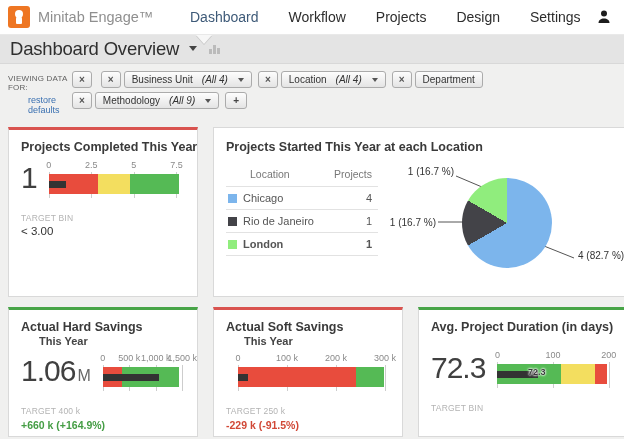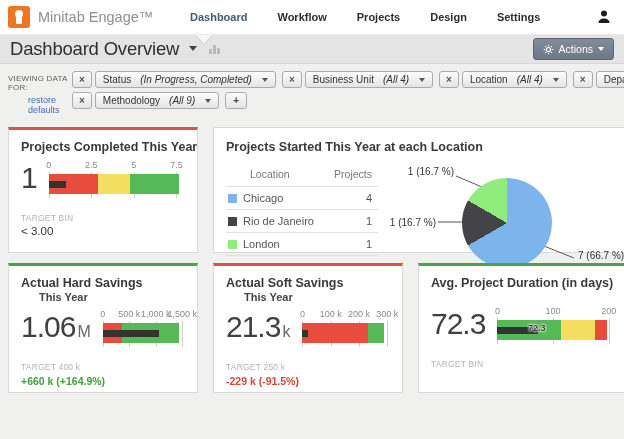--- a/index.html
+++ b/index.html
@@ -6,21 +6,21 @@
   html,body { width:624px; height:439px; overflow:hidden; }
   body { font-family:"Liberation Sans", sans-serif; background:#f0f0ef; color:#333; }
 
   
   .topnav { height:34px; background:#fff; display:flex; align-items:center; padding:0 12px 0 8px; }
   .logo { width:22px; height:22px; background:#ee7623; border-radius:3px; position:relative; flex:none; }
   .logo .head { position:absolute; left:7px; top:4px; width:8px; height:8px; border-radius:50%; background:#fff; }
   .logo .body { position:absolute; left:8px; top:10px; width:6px; height:8px; border-radius:3px 3px 1px 1px; background:#fff; }
   .brand { color:#8f8f8f; font-size:14.5px; margin-left:8px; width:138px; white-space:nowrap; }
   .navitems { display:flex; gap:30px; align-items:center; margin-left:14px; }
-  .navitem { font-size:11px; font-weight:bold; color:#2d2d2d; cursor:pointer; white-space:nowrap; }
+  .navitem { font-size:14px; font-weight:normal; color:#2d2d2d; cursor:pointer; white-space:nowrap; }
   .navitem.active { color:#3e5a78; }
   .useric { margin-left:auto; width:16px; height:16px; }
 
   
   .band { height:30px; background:#e4e4e4; border-top:1px solid #e9e9e9; border-bottom:1px solid #d8d8d8;
           display:flex; align-items:center; padding:0 10px; position:relative; }
   .notch { position:absolute; left:196px; top:0; width:0; height:0;
            border-left:8px solid transparent; border-right:8px solid transparent; border-bottom:9px solid #f7f7f7;
            transform:rotate(180deg); filter:drop-shadow(0 -1px 0 #c4c4c4); }
   .page-title { font-size:18.5px; color:#2f2f2f; letter-spacing:-0.2px; }
@@ -46,21 +46,21 @@
   .chip .main { padding:2px 7px; gap:6px; white-space:nowrap; }
   .chip .detail { font-style:italic; margin-left:3px; }
   .chip .caret, .plus-btn .caret { width:0; height:0; border-left:3.5px solid transparent; border-right:3.5px solid transparent; border-top:4px solid #555; margin-left:4px; }
   .plus-btn { padding:2px 7px; font-weight:bold; color:#444; }
 
   
   .cards { padding:6px 8px 8px 8px; }
   .card-row { display:flex; gap:15px; }
   .card-row.r1 { margin-bottom:10px; }
   .card { background:#fff; border:1px solid #d9d9d9; border-top:3px solid #888; padding:10px 12px; position:relative; }
-  .r1 .card { height:126px; }
+  .r1 .card { height:170px; }
   .r2 .card { height:130px; }
   .card.w-sm { width:190px; flex:none; }
   .card.grow { flex:1; }
   .card-title { font-size:12.5px; font-weight:bold; color:#3a3a3a; white-space:nowrap; }
   .card-sub { font-size:11px; font-weight:bold; color:#444; margin:1px 0 0 18px; }
 
   .metric-row { display:flex; align-items:flex-start; margin-top:6px; }
   .big { font-size:30px; color:#404040; line-height:36px; letter-spacing:-1px; white-space:nowrap; }
   .big .unit { font-size:16px; color:#666; letter-spacing:0; margin-left:2px; }
 
@@ -79,21 +79,21 @@
   .delta.pos { color:#449d44; }
   .delta.neg { color:#d14836; }
 
   
   .pie-wrap { display:flex; margin-top:12px; }
   .legend-table { width:152px; flex:none; font-size:11px; color:#555; margin-top:2px; }
   .lt-head { display:flex; color:#777; font-size:10.5px; padding:0 0 6px 0; }
   .lt-head .h1 { flex:1; padding-left:24px; }
   .lt-head .h2 { width:46px; text-align:right; padding-right:6px; }
   .lt-row { display:flex; align-items:center; border-top:1px solid #e2e2e2; padding:5px 0; }
-  .lt-row:last-child { border-bottom:1px solid #e2e2e2; }
+  .lt-row:last-child { border-bottom:1px solid #e2e2e2;font-weight:bold; }
   .sq { width:9px; height:9px; flex:none; margin:0 6px 0 2px; }
   .lt-row .name { flex:1; white-space:nowrap; }
   .lt-row .val { width:46px; text-align:right; padding-right:6px; }
 
   .pie-area { position:relative; width:232px; height:116px; margin-left:auto; margin-right:2px; flex:none; }
   .pie { position:absolute; left:84px; top:12px; width:90px; height:90px; border-radius:50%; }
   .callout { position:absolute; font-size:10px; color:#333; white-space:nowrap; }
   .co-green { left:0; top:0; width:76px; text-align:right; }
   .co-dark  { left:0; top:51px; width:58px; text-align:right; }
   .co-blue  { left:200px; top:84px; }
@@ -123,46 +123,31 @@
 
 <div class="band">
   <span class="notch"></span>
   <span class="page-title">Dashboard Overview</span>
   <span class="caret-down"></span>
   <span class="mini-chart">
     <i style="height:5px"></i>
       <i style="height:9px"></i>
       <i style="height:6px"></i>
   </span>
-  <button class="actions-btn">
-    <svg width="11" height="11" viewBox="0 0 16 16">
-      <g stroke="#fff" stroke-width="1.6" fill="none">
-        <circle cx="8" cy="8" r="3"></circle>
-        <path d="M8 1v2.2M8 12.8V15M1 8h2.2M12.8 8H15M3.1 3.1l1.6 1.6M11.3 11.3l1.6 1.6M3.1 12.9l1.6-1.6M11.3 4.7l1.6-1.6"></path>
-      </g>
-    </svg>
-    <span>Actions</span>
-    <span class="caret"></span>
-  </button>
 </div>
 
 <div class="filters">
   <div class="filters-label">
     <div class="cap">VIEWING DATA FOR:</div>
     <div class="link">restore defaults</div>
   </div>
   <div class="chip-rows">
     <div class="chip-row">
       <span class="chip">
         <span class="x">×</span>
-        <span class="main">
-            <span>Status</span>
-            <span class="detail">(In Progress, Completed)</span>
-            <span class="caret"></span>
-          </span>
       </span>
       <span class="chip">
         <span class="x">×</span>
         <span class="main">
             <span>Business Unit</span>
             <span class="detail">(All 4)</span>
             <span class="caret"></span>
           </span>
       </span>
       <span class="chip">
@@ -249,21 +234,21 @@
         </div>
         <div class="pie-area">
           <svg class="pie-lines" width="232" height="116">
             <path d="M78 10 L104 21" stroke="#555" stroke-width="1" fill="none"></path>
             <path d="M60 56 L86 56" stroke="#555" stroke-width="1" fill="none"></path>
             <path d="M166 80 L196 92" stroke="#555" stroke-width="1" fill="none"></path>
           </svg>
           <div class="pie" style="background: conic-gradient(rgb(124, 181, 236) 0%, rgb(124, 181, 236) 66.6667%, rgb(67, 67, 72) 66.6667%, rgb(67, 67, 72) 83.3333%, rgb(144, 237, 125) 83.3333%, rgb(144, 237, 125) 100%);"></div>
           <span class="callout co-green">1 (16.7 %)</span>
           <span class="callout co-dark">1 (16.7 %)</span>
-          <span class="callout co-blue">7 (66.7 %)</span>
+          <span class="callout co-blue">4 (82.7 %)</span>
         </div>
       </div>
     </div>
   </div>
 
   <div class="card-row r2">
 
     <div class="card w-sm" style="border-top-color: rgb(71, 164, 71);">
       <div class="card-title">Actual Hard Savings</div>
       <div class="card-sub">This Year</div>
@@ -286,21 +271,20 @@
           </div>
       </div>
       <div class="target-label">TARGET 400 k</div>
       <div class="delta pos">+660 k (+164.9%)</div>
     </div>
 
     <div class="card w-sm" style="border-top-color: rgb(217, 83, 79);">
       <div class="card-title">Actual Soft Savings</div>
       <div class="card-sub">This Year</div>
       <div class="metric-row">
-        <div class="big"><span>21.3</span><span class="unit">k</span></div>
         <div class="bullet">
             <div class="bz">
               <div style="width: 80.6452%; background: rgb(232, 76, 61);"></div>
               <div style="width: 19.3548%; background: rgb(85, 186, 85);"></div>
             </div>
             <span class="btick-line" style="left: 0%;"></span>
             <span class="btick-label" style="left: 0%;">0</span>
             <span class="btick-line" style="left: 32.2581%;"></span>
             <span class="btick-label" style="left: 32.2581%;">100 k</span>
             <span class="btick-line" style="left: 64.5161%;"></span>

